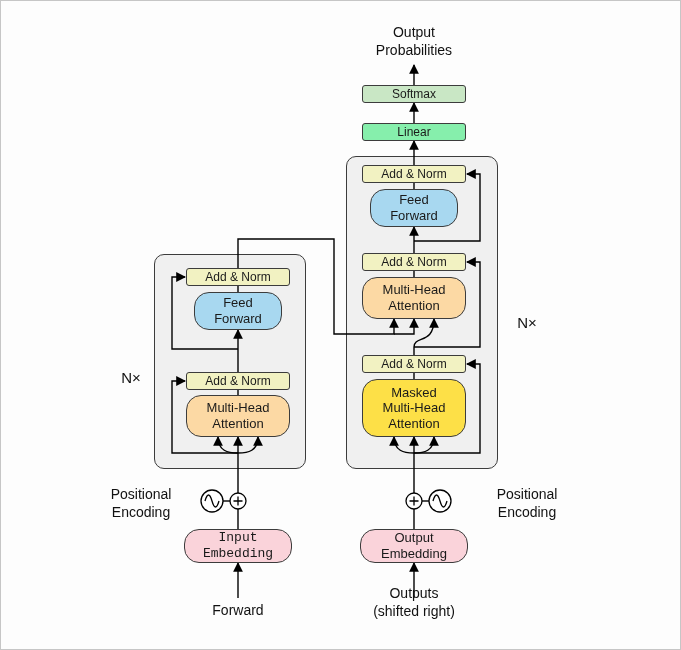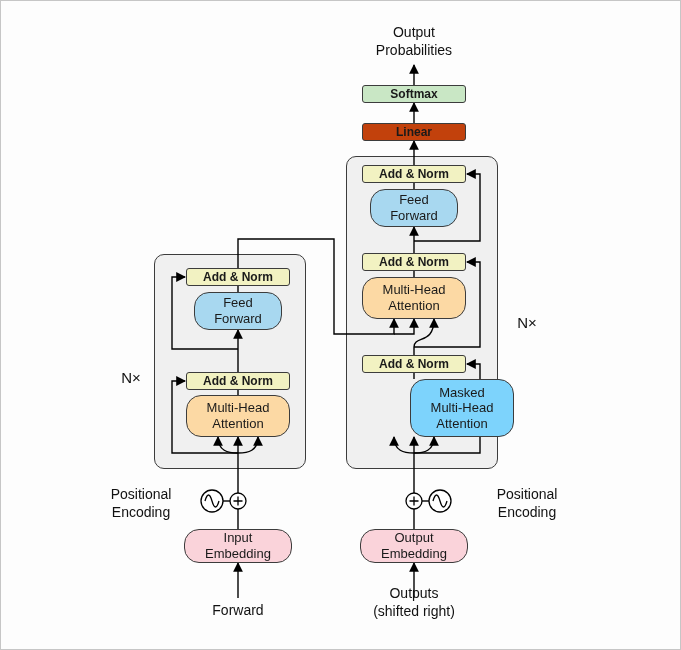--- a/index.html
+++ b/index.html
@@ -11,21 +11,21 @@
     position:absolute;border:1.2px solid #3c3c3c;border-radius:10px;
     box-sizing:border-box;z-index:1;
   }
   .wires{position:absolute;left:0;top:0;z-index:2;pointer-events:none;}
   .box{
     position:absolute;display:flex;align-items:center;justify-content:center;
     border:1.2px solid #3c3c3c;border-radius:15px;box-sizing:border-box;
     font-size:13px;line-height:1.2;text-align:center;white-space:pre-line;
     color:#1a1a1a;z-index:3;
   }
-  .box.small{font-size:12px;border-radius:3px;font-weight:bold;}
+  .box.small{font-size:12px;border-radius:3px;}
   .lbl{
     position:absolute;text-align:center;font-size:14px;line-height:1.3;
     color:#111;white-space:pre-line;z-index:3;
   }
   .lbl.nx{font-size:15px;}
 </style>
 </head>
 <body>
 
 <div class="canvas">
@@ -95,49 +95,49 @@
     </g>
     <g stroke="#000" stroke-width="1.3">
       <circle cx="439" cy="500" r="11" fill="#fff"></circle>
       <path d="M432,500 Q435.5,488 439,500 T446,500" fill="none"></path>
     </g>
   </svg>
 
   <div class="lbl" style="left:341px;top:22px;width:144px">Output
 Probabilities</div>
   <div class="box small" style="left: 361px; top: 84px; width: 104px; height: 18px; background-color: rgb(201, 231, 197);">Softmax</div>
-  <div class="box small" style="left: 361px; top: 122px; width: 104px; height: 18px; background-color: #c2410c;">Linear</div>
+  <div class="box small" style="left: 361px; top: 122px; width: 104px; height: 18px; background-color: #86efac;">Linear</div>
 
   <div class="box small" style="left: 361px; top: 164px; width: 104px; height: 18px; background-color: rgb(242, 242, 194);">Add &amp; Norm</div>
   <div class="box" style="left: 369px; top: 188px; width: 88px; height: 38px; background-color: rgb(168, 216, 240);">Feed
 Forward</div>
   <div class="box small" style="left: 361px; top: 252px; width: 104px; height: 18px; background-color: rgb(242, 242, 194);">Add &amp; Norm</div>
   <div class="box" style="left: 361px; top: 276px; width: 104px; height: 42px; background-color: rgb(252, 217, 164);">Multi-Head
 Attention</div>
   <div class="box small" style="left: 361px; top: 354px; width: 104px; height: 18px; background-color: rgb(242, 242, 194);">Add &amp; Norm</div>
-  <div class="box" style="left: 361px; top: 378px; width: 104px; height: 58px; background-color: #7dd3fc; margin-left: 48px;">Masked
+  <div class="box" style="left: 361px; top: 378px; width: 104px; height: 58px; background-color: #fde047;">Masked
 Multi-Head
 Attention</div>
 
   <div class="box small" style="left: 185px; top: 267px; width: 104px; height: 18px; background-color: rgb(242, 242, 194);">Add &amp; Norm</div>
   <div class="box" style="left: 193px; top: 291px; width: 88px; height: 38px; background-color: rgb(168, 216, 240);">Feed
 Forward</div>
   <div class="box small" style="left: 185px; top: 371px; width: 104px; height: 18px; background-color: rgb(242, 242, 194);">Add &amp; Norm</div>
   <div class="box" style="left: 185px; top: 394px; width: 104px; height: 42px; background-color: rgb(252, 217, 164);">Multi-Head
 Attention</div>
 
   <div class="lbl nx" style="left:110px;top:367px;width:40px">N×</div>
   <div class="lbl nx" style="left:506px;top:312px;width:40px">N×</div>
 
   <div class="lbl" style="left:94px;top:484px;width:92px">Positional
 Encoding</div>
   <div class="lbl" style="left:480px;top:484px;width:92px">Positional
 Encoding</div>
 
-  <div class="box" style="left: 183px; top: 528px; width: 108px; height: 34px; background-color: rgb(250, 211, 218);">Input
+  <div class="box" style="left: 183px; top: 528px; width: 108px; height: 34px; background-color: rgb(250, 211, 218); font-family: Liberation Mono, monospace;">Input
 Embedding</div>
   <div class="box" style="left: 359px; top: 528px; width: 108px; height: 34px; background-color: rgb(250, 211, 218);">Output
 Embedding</div>
 
   <div class="lbl" style="left:187px;top:600px;width:100px">Forward</div>
   <div class="lbl" style="left:341px;top:583px;width:144px">Outputs
 (shifted right)</div>
 
 </div>
 

